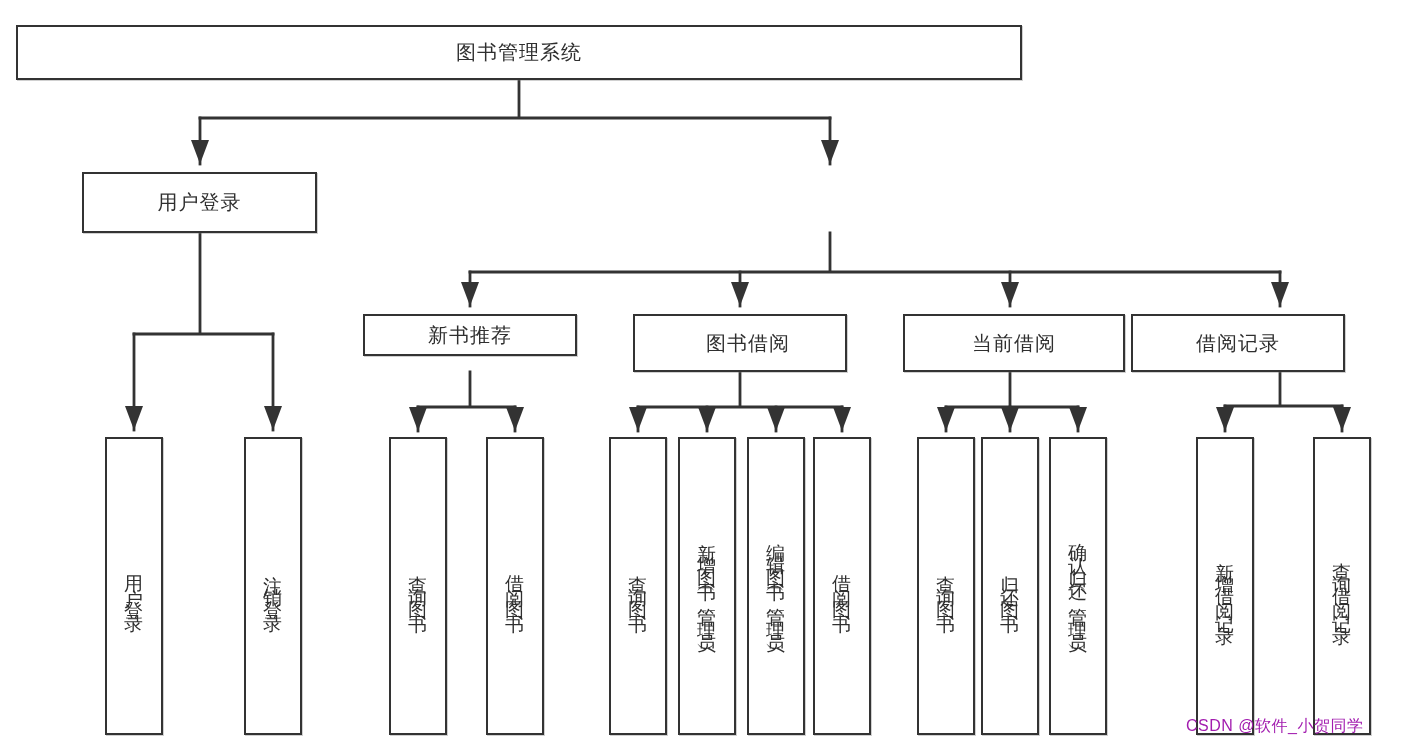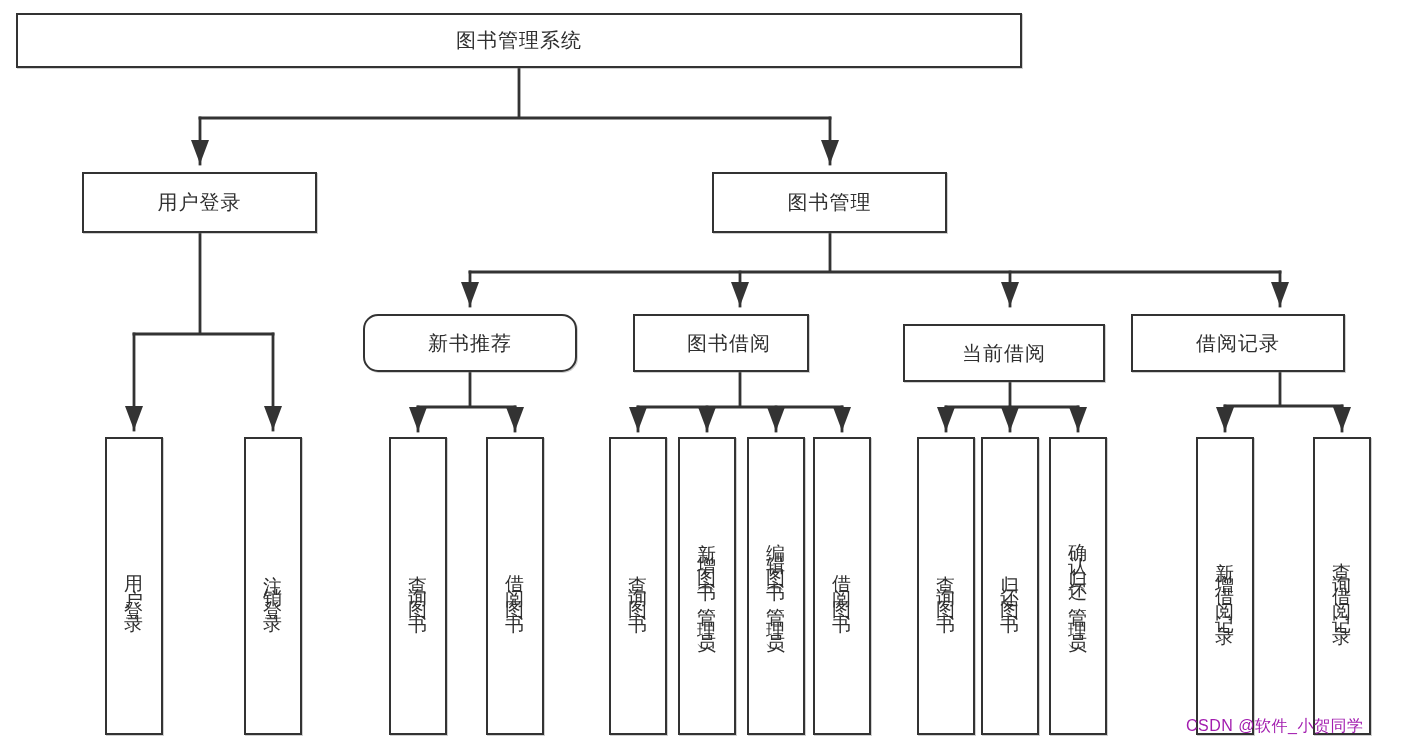--- a/index.html
+++ b/index.html
@@ -93,38 +93,35 @@
       <path d="M1078,407 L1078,431" marker-end="url(#arr)"></path>
     </g>
 
     <g stroke="#333333" stroke-width="2.8" fill="none" stroke-linecap="square">
       <path d="M1280,372 L1280,406 M1225,406 L1342,406"></path>
       <path d="M1225,406 L1225,431" marker-end="url(#arr)"></path>
       <path d="M1342,406 L1342,431" marker-end="url(#arr)"></path>
     </g>
   </svg>
 
-  <div class="box hbox" style="left:16px;top:13px;width:1006px;height:55px;">
+  <div class="box hbox" style="left:16px;top:25px;width:1006px;height:55px;">
     <span>图书管理系统</span>
   </div>
 
   <div class="box hbox" style="left:82px;top:172px;width:235px;height:61px;">
     <span>用户登录</span>
   </div>
-  <div class="box hbox" style="left:712px;top:172px;width:235px;height:61px;">
-    <span>图书管理</span>
-  </div>
 
-  <div class="box hbox" style="left:363px;top:314px;width:214px;height:58px;border-radius:15px;">
+  <div class="box hbox" style="left:363px;top:314px;width:214px;height:42px;">
     <span>新书推荐</span>
   </div>
-  <div class="box hbox" style="left:633px;top:314px;width:176px;height:58px;padding-left:16px;">
+  <div class="box hbox" style="left:633px;top:314px;width:214px;height:58px;padding-left:16px;">
     <span>图书借阅</span>
   </div>
-  <div class="box hbox" style="left:903px;top:324px;width:202px;height:58px;">
+  <div class="box hbox" style="left:903px;top:314px;width:222px;height:58px;">
     <span>当前借阅</span>
   </div>
   <div class="box hbox" style="left:1131px;top:314px;width:214px;height:58px;">
     <span>借阅记录</span>
   </div>
 
   <div class="box vbox" style="left:105px;top:437px;width:58px;height:298px;">
     <span class="vlabel">用户登录</span>
   </div>
   <div class="box vbox" style="left:244px;top:437px;width:58px;height:298px;">

